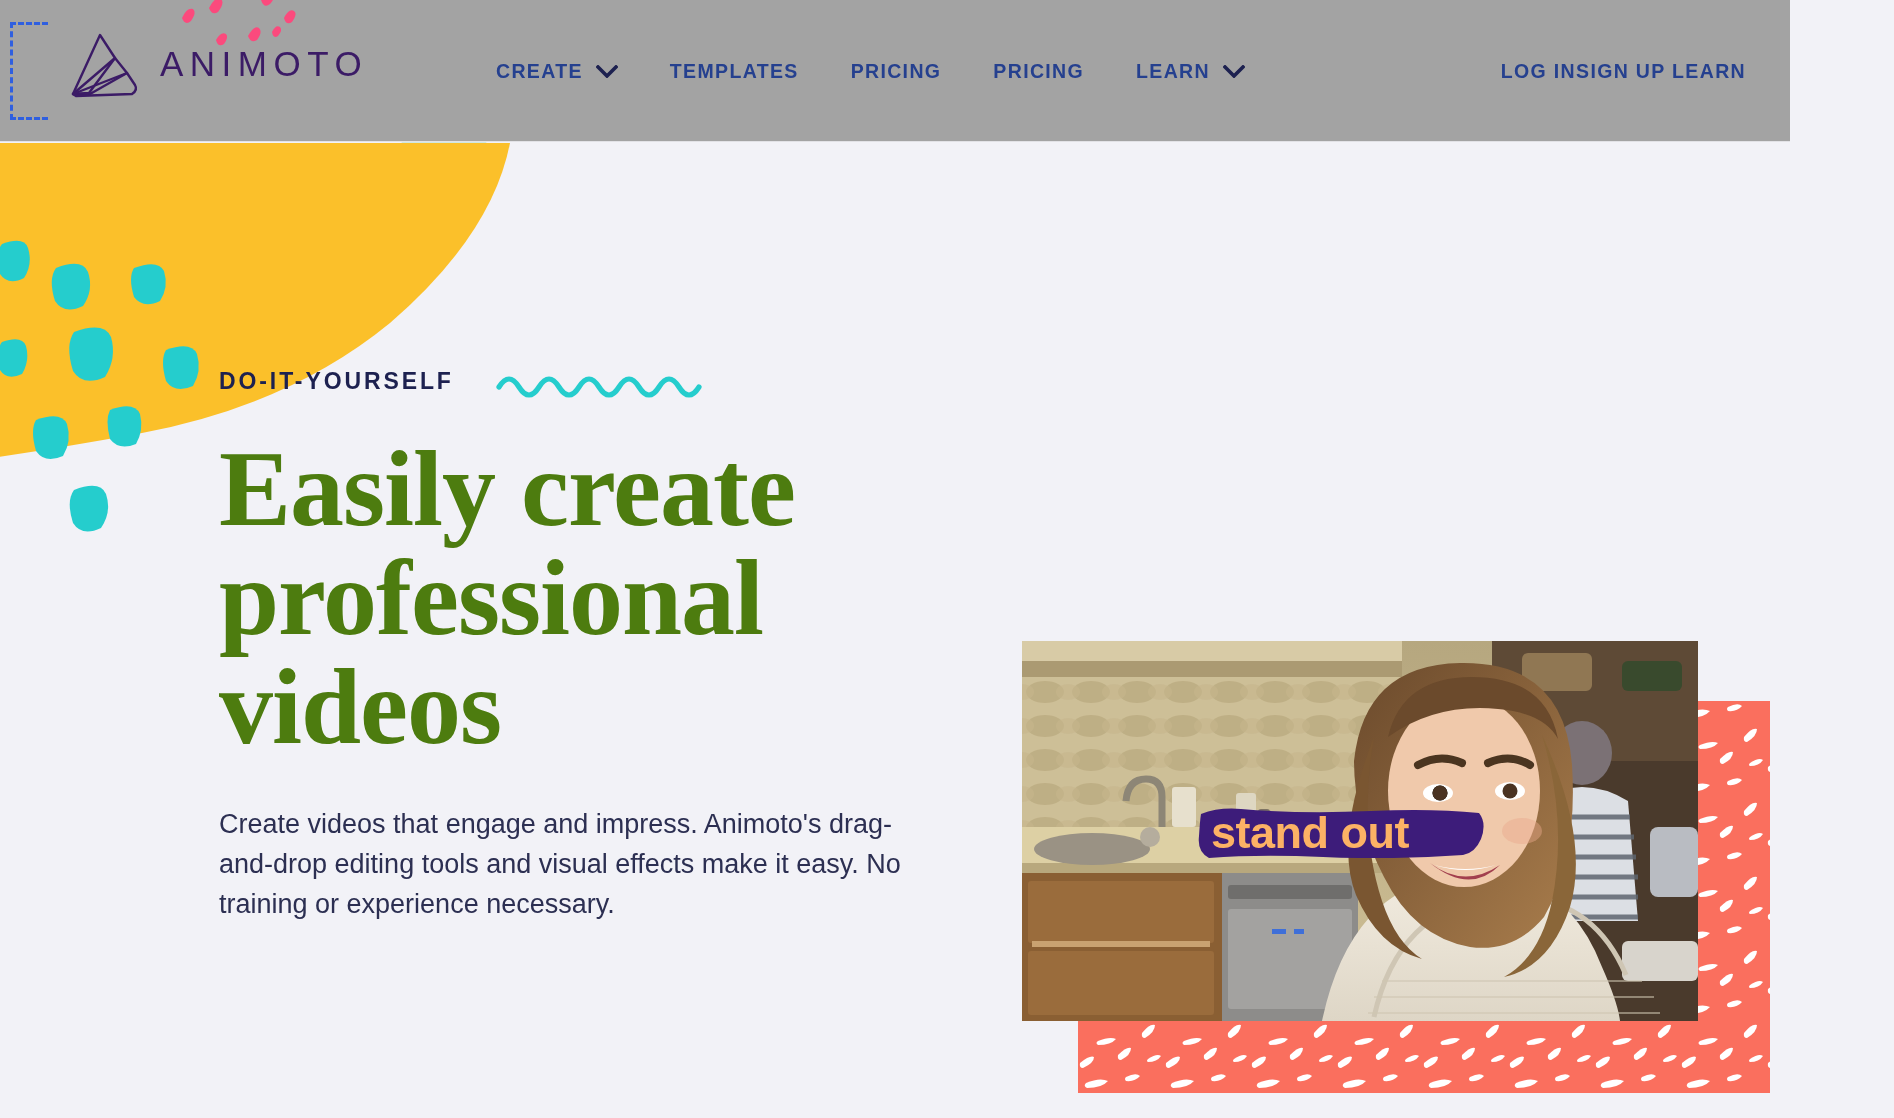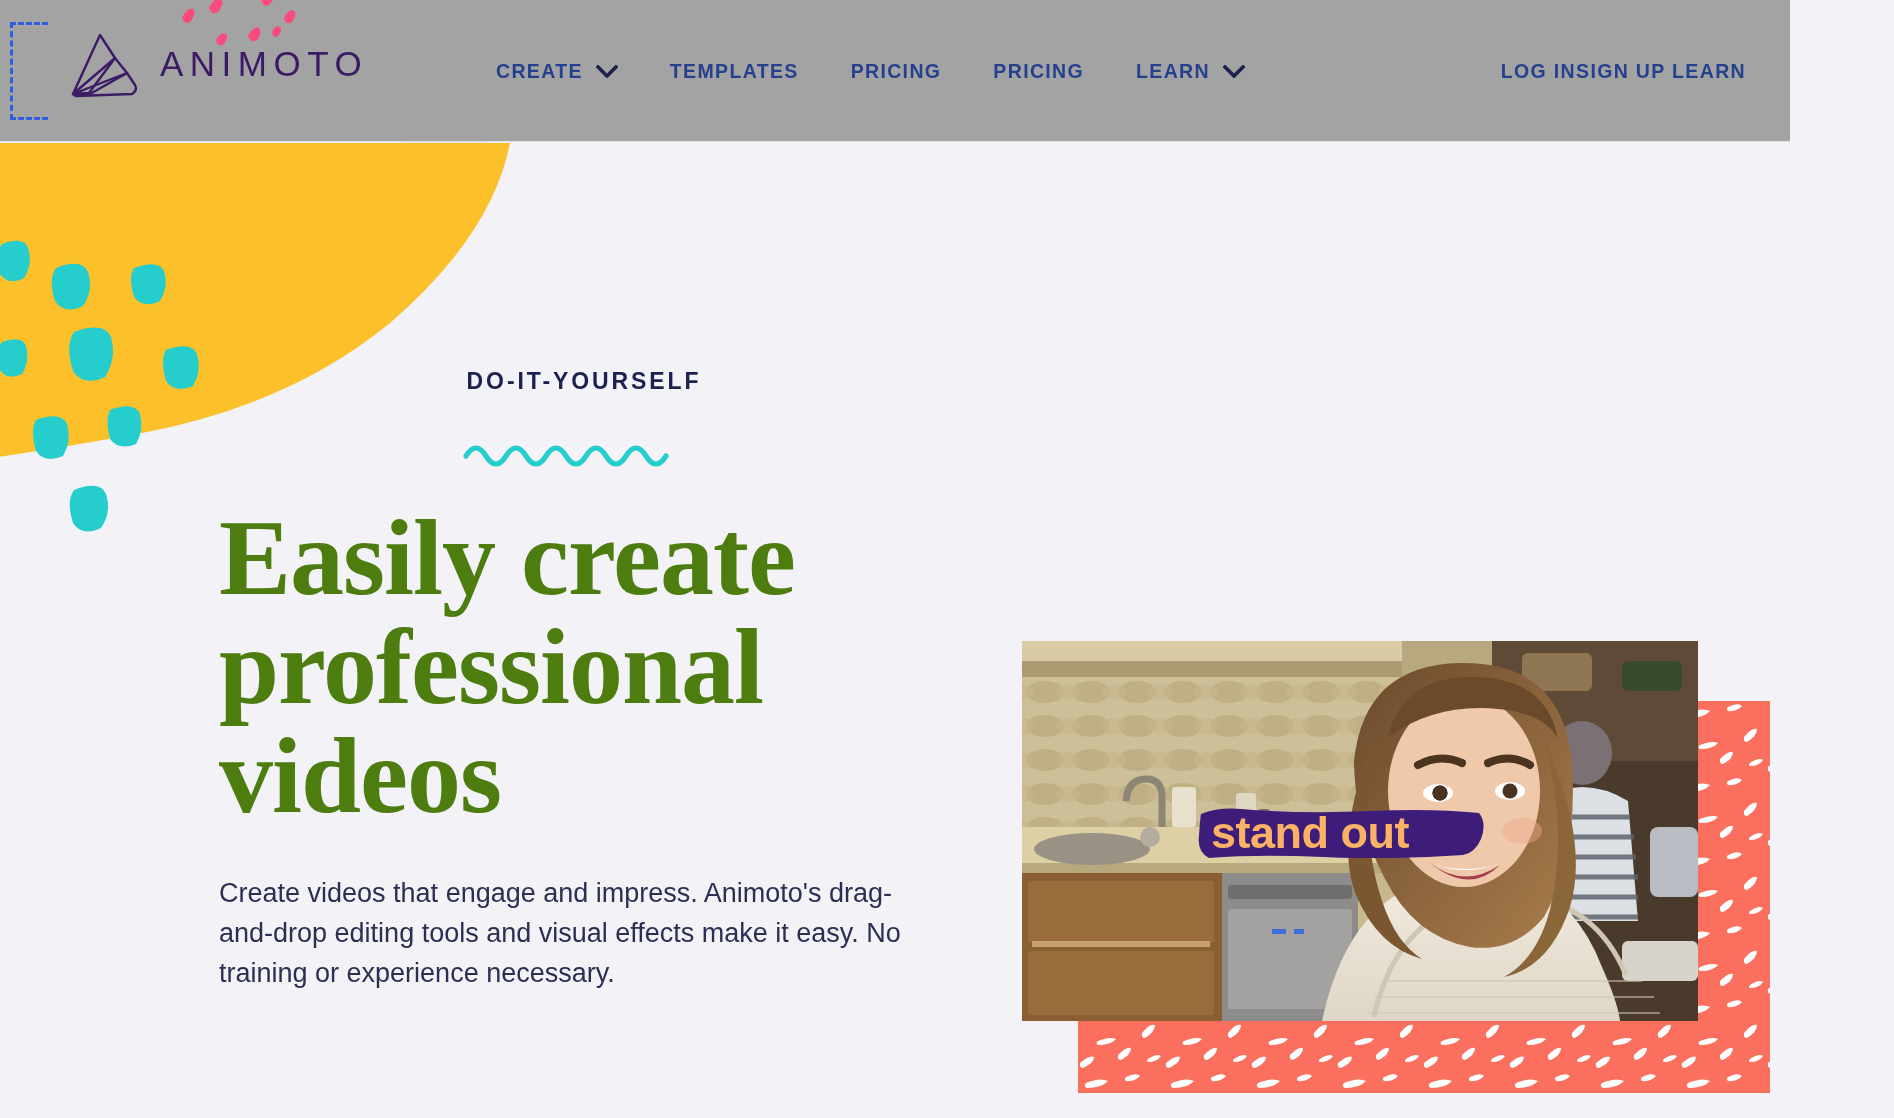--- a/index.html
+++ b/index.html
@@ -72,21 +72,21 @@
   }
   .teal-confetti{
     position:absolute; left:0px; top:220px;
     width:260px; height:330px; z-index:3; pointer-events:none;
   }
 
   
   .hero-copy{
     position:absolute; left:219px; top:368px; width:730px; z-index:10;
   }
-  .eyebrow-row{ display:flex; align-items:center; gap:42px;flex-direction:column; }
+  .eyebrow-row{ display:flex; gap:42px; }
   .eyebrow{
     font-size:23px; font-weight:bold; letter-spacing:2.9px;
     color:#1d2150; white-space:nowrap;
   }
   .squiggle{ width:243px; height:30px; display:block; }
 
   .hero-title{
     margin-top:36px;
     font-family:"Liberation Serif", serif;
     font-weight:bold;

